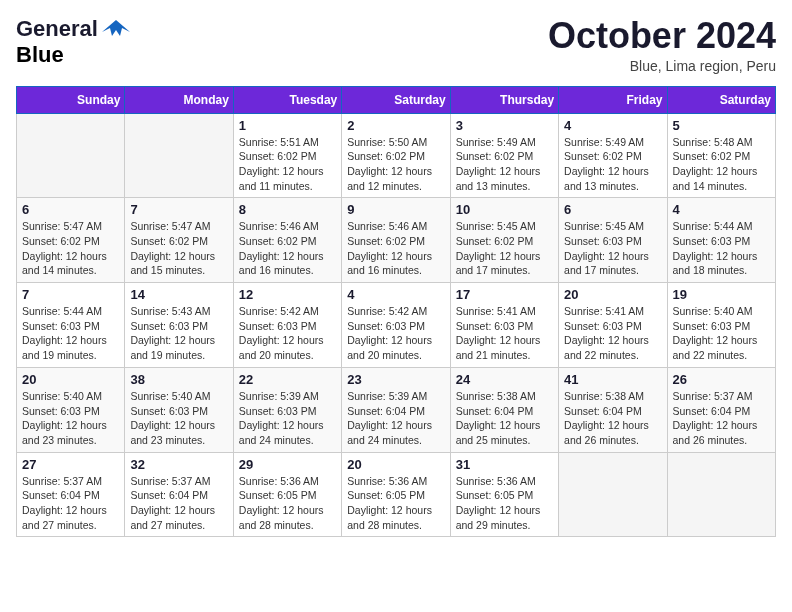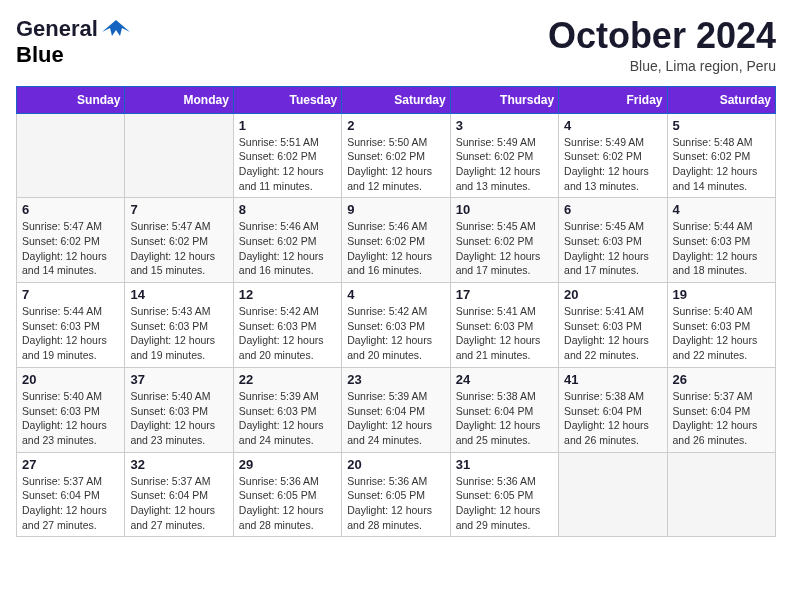--- a/index.html
+++ b/index.html
@@ -198,21 +198,21 @@
           <span class="day-num">19</span>
           <div class="day-info">Sunrise: 5:40 AM<br>Sunset: 6:03 PM<br>Daylight: 12 hours and 22 minutes.</div>
         </td>
       </tr>
       <tr class="row-alt">
         <td>
           <span class="day-num">20</span>
           <div class="day-info">Sunrise: 5:40 AM<br>Sunset: 6:03 PM<br>Daylight: 12 hours and 23 minutes.</div>
         </td>
         <td>
-          <span class="day-num">37</span>
+          <span class="day-num">38</span>
           <div class="day-info">Sunrise: 5:40 AM<br>Sunset: 6:03 PM<br>Daylight: 12 hours and 23 minutes.</div>
         </td>
         <td>
           <span class="day-num">22</span>
           <div class="day-info">Sunrise: 5:39 AM<br>Sunset: 6:03 PM<br>Daylight: 12 hours and 24 minutes.</div>
         </td>
         <td>
           <span class="day-num">23</span>
           <div class="day-info">Sunrise: 5:39 AM<br>Sunset: 6:04 PM<br>Daylight: 12 hours and 24 minutes.</div>
         </td>

